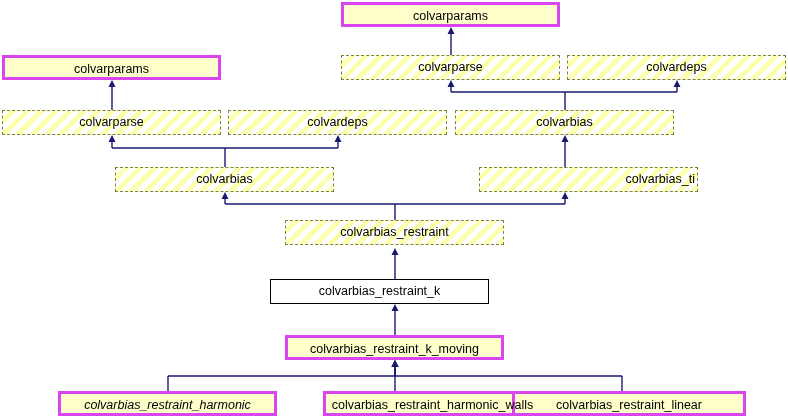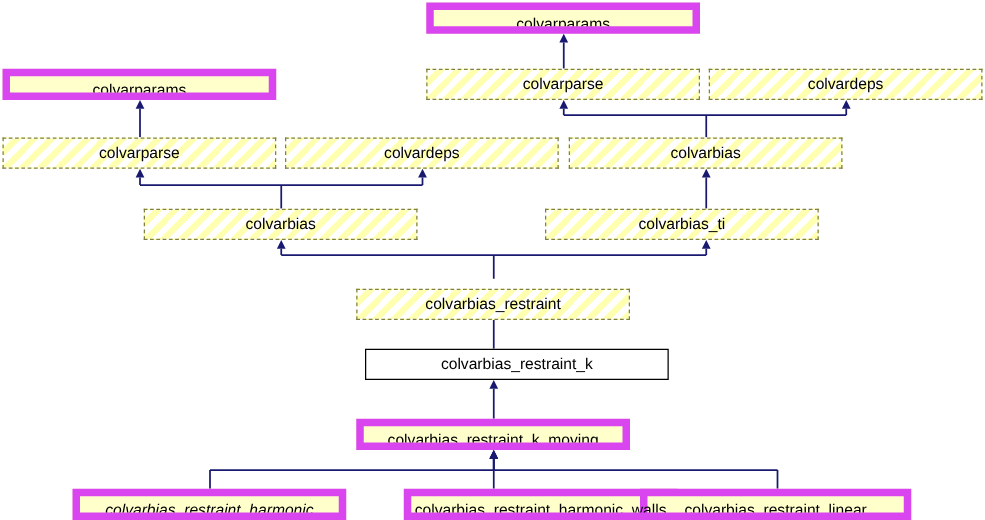--- a/index.html
+++ b/index.html
@@ -27,21 +27,21 @@
     line-height: 23px;
     text-align: center;
     font-size: 12.5px;
     color: #000000;
     white-space: nowrap;
     overflow: hidden;
   }
   
   .node.solid {
     background: #ffffcc;
-    border: 6px solid #d946ef;
+    border: 3px solid #d946ef;
   }
   
   .node.current {
     background: #ffffff;
     border: 1px solid #000000;
   }
   
   .node.hatched {
     border: 1px dashed #80803f;
     background-color: #ffffff;
@@ -112,21 +112,21 @@
     </svg>
   <div id="node-layer">
       <div class="node solid" style="left: 341px; top: 2px; width: 219px;"><span class="label">colvarparams</span></div>
       <div class="node hatched" style="left: 341px; top: 55px; width: 219px;"><span class="label">colvarparse</span></div>
       <div class="node hatched" style="left: 567px; top: 55px; width: 219px;"><span class="label">colvardeps</span></div>
       <div class="node solid" style="left: 2px; top: 55px; width: 219px;"><span class="label">colvarparams</span></div>
       <div class="node hatched" style="left: 2px; top: 110px; width: 219px;"><span class="label">colvarparse</span></div>
       <div class="node hatched" style="left: 228px; top: 110px; width: 219px;"><span class="label">colvardeps</span></div>
       <div class="node hatched" style="left: 455px; top: 110px; width: 219px;"><span class="label">colvarbias</span></div>
       <div class="node hatched" style="left: 115px; top: 167px; width: 219px;"><span class="label">colvarbias</span></div>
-      <div class="node hatched" style="left: 436px; top: 167px; width: 219px;"><span class="label">colvarbias_ti</span></div>
-      <div class="node hatched" style="left: 285px; top: 231px; width: 219px;"><span class="label">colvarbias_restraint</span></div>
-      <div class="node current" style="left: 292px; top: 279px; width: 243px;"><span class="label">colvarbias_restraint_k</span></div>
+      <div class="node hatched" style="left: 479px; top: 167px; width: 219px; text-align: right;"><span class="label">colvarbias_ti</span></div>
+      <div class="node hatched" style="left: 285px; top: 220px; width: 219px;"><span class="label">colvarbias_restraint</span></div>
+      <div class="node current" style="left: 270px; top: 279px; width: 219px;"><span class="label">colvarbias_restraint_k</span></div>
       <div class="node solid" style="left: 285px; top: 335px; width: 219px;"><span class="label">colvarbias_restraint_k_moving</span></div>
       <div class="node solid" style="left: 58px; top: 391px; width: 219px; font-style: italic;"><span class="label">colvarbias_restraint_harmonic</span></div>
       <div class="node solid" style="left: 285px; top: 391px; width: 219px; margin-left: 38px;"><span class="label">colvarbias_restraint_harmonic_walls</span></div>
-      <div class="node solid" style="left: 512px; top: 391px; width: 217px;"><span class="label">colvarbias_restraint_linear</span></div>
+      <div class="node solid" style="left: 512px; top: 391px; width: 234px;"><span class="label">colvarbias_restraint_linear</span></div>
     </div>
 </div>
 
 </body></html>

